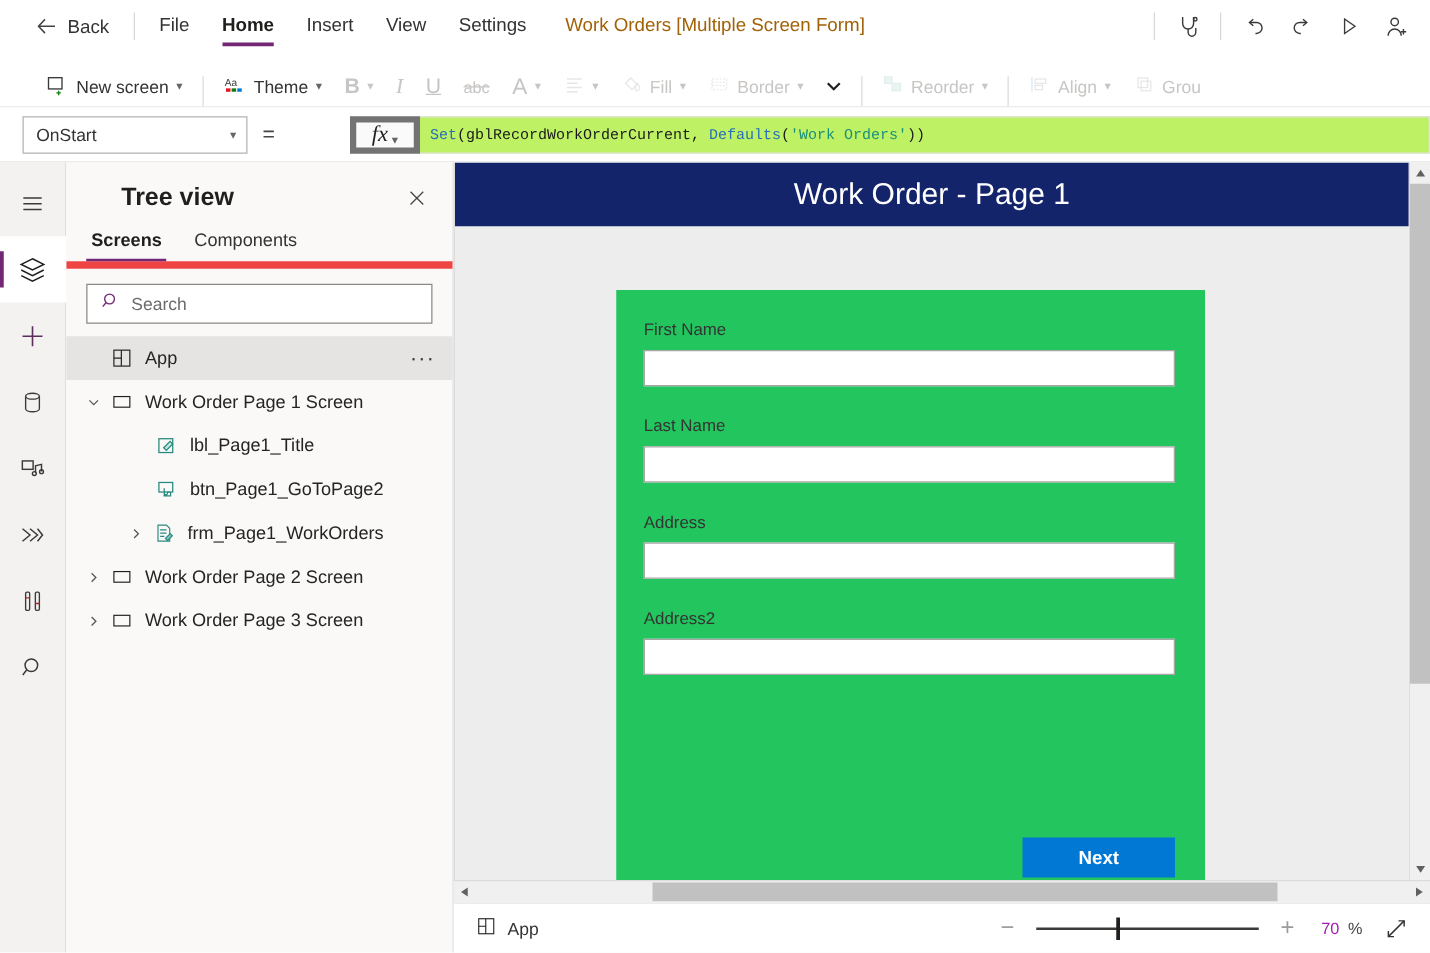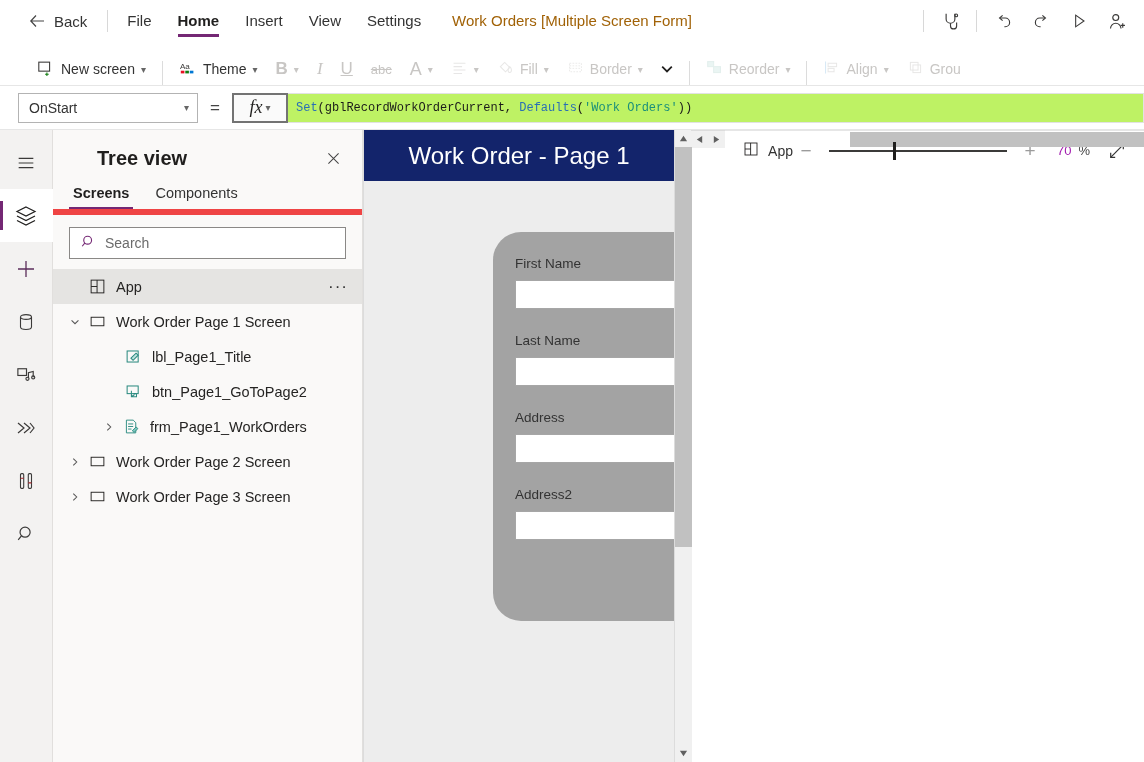--- a/index.html
+++ b/index.html
@@ -94,23 +94,24 @@
   .prop-select {
     width: 180px; height: 30px;
     border: 1px solid #b3b3b3; background: #fff;
     display: flex; align-items: center; justify-content: space-between;
     padding: 0 8px 0 10px; font-size: 14px; color: #333;
     cursor: pointer;
   }
   .eq { width: 34px; text-align: center; font-size: 17px; color: #444; }
   .fx-box {
     width: 56px; height: 30px;
-    border: 2px solid #737373; background: #fafafa;
-    display: flex; align-items: center; justify-content: center; gap: 3px;
+    border: 5px solid #737373; background: #fafafa;
+    display: flex; align-items: flex-end; justify-content: center; gap: 3px;
     cursor: pointer;
+    margin-left: 48px;
   }
   .fx-glyph { font-family: "Liberation Serif", serif; font-style: italic; font-size: 18px; color: #201f1e; }
   .formula-input {
     flex: 1; height: 30px;
     border: 1px solid #e2e2e2; border-left: none;
     background: #bef264;
     display: flex; align-items: center;
     padding: 0 8px;
     font-family: "Liberation Mono", monospace;
     font-size: 12px; white-space: pre; overflow: hidden;
@@ -193,40 +194,39 @@
     width: 24px; min-width: 24px; display: flex;
     align-items: center; justify-content: center; margin-right: 7px;
   }
   .tnode-label { white-space: nowrap; overflow: hidden; text-overflow: ellipsis; }
   .tnode-more {
     margin-left: auto; font-size: 17px; color: #333;
     letter-spacing: 1px; line-height: 10px; padding: 0 4px;
   }
 
   
-  .canvaswrap { flex: 1; display: flex; flex-direction: row; min-width: 0; }
+  .canvaswrap { flex: 1; display: flex; flex-direction: column; min-width: 0; }
   .canvasrow { flex: 1; display: flex; min-height: 0; }
   .canvasarea {
     flex: 1; background: #ededed; position: relative; overflow: hidden;
     border-left: 1px solid #dcdcdc;
   }
   .screen {
     position: absolute; left: 0; top: 0; right: 0; bottom: 0;
     background: #ededed;
   }
   .screen-header {
     height: 51px; background: #13246b;
     display: flex; align-items: center; justify-content: center;
   }
   .screen-title { color: #fff; font-size: 24px; }
   .formcard {
     position: absolute; left: 129px; top: 102px;
-    width: 471px; height: 389px;
-    background: #a3a3a3;
-    border-radius: 28px;
+    width: 471px; height: 491px;
+    background: #22c55e;
   }
   .field { position: absolute; left: 22px; width: 425px; }
   .field-label { font-size: 13.5px; color: #333; margin-bottom: 9px; }
   .field-input {
     height: 29px; border: 1px solid #a6a6a6; background: #fff;
   }
   .next-btn {
     position: absolute; left: 325px; top: 438px;
     width: 122px; height: 32px; background: #0078d4;
     color: #fff; font-size: 15px; font-weight: bold;

